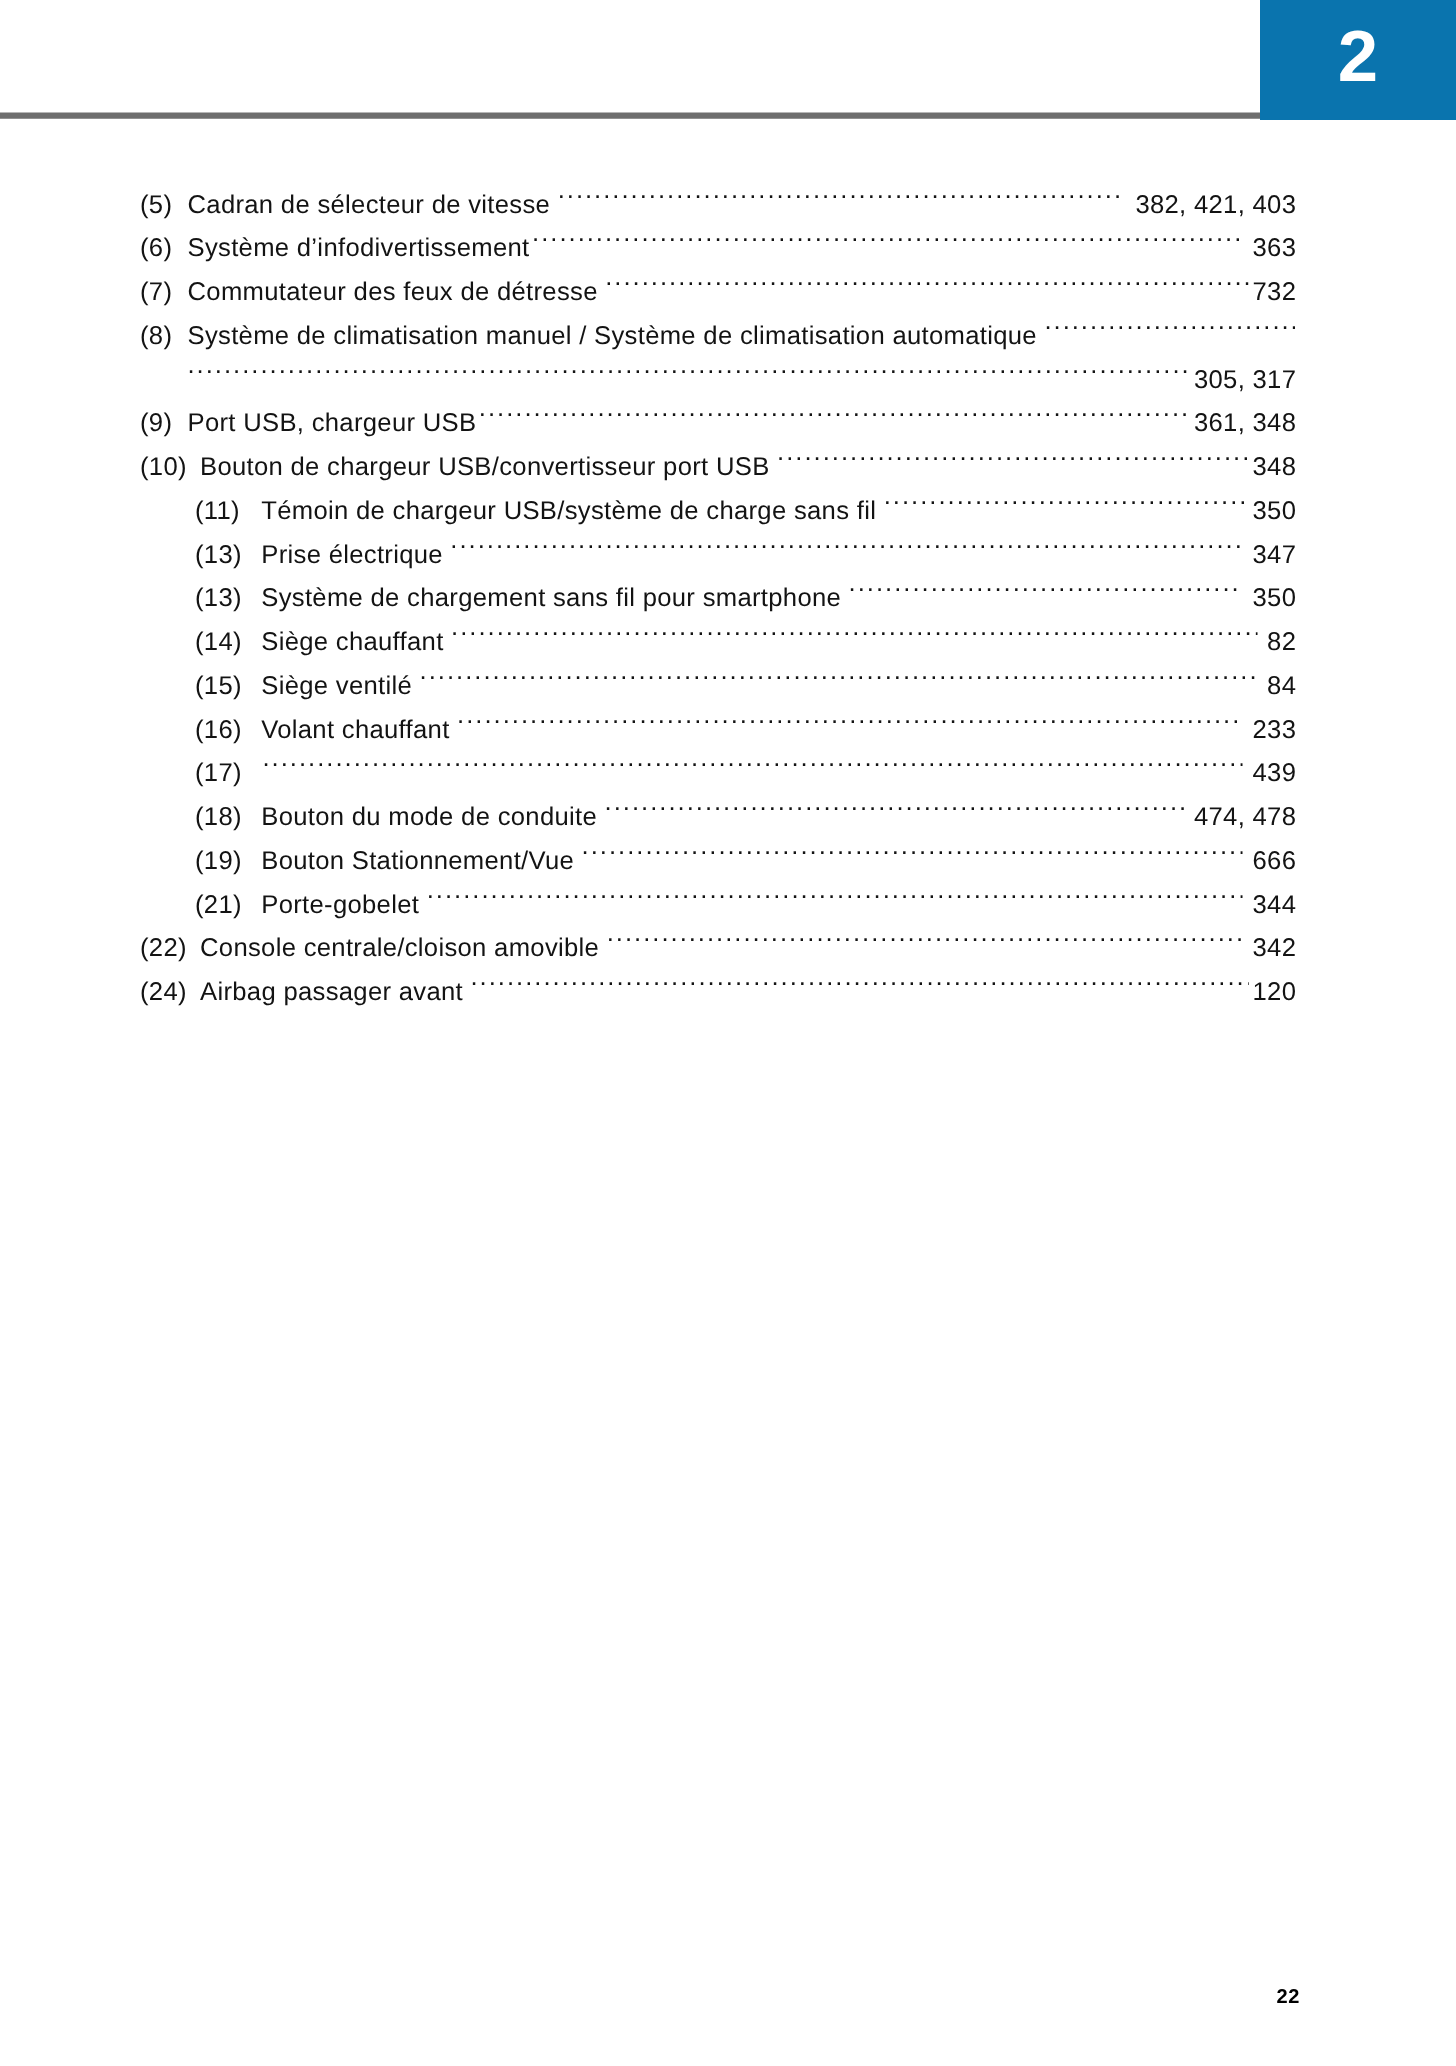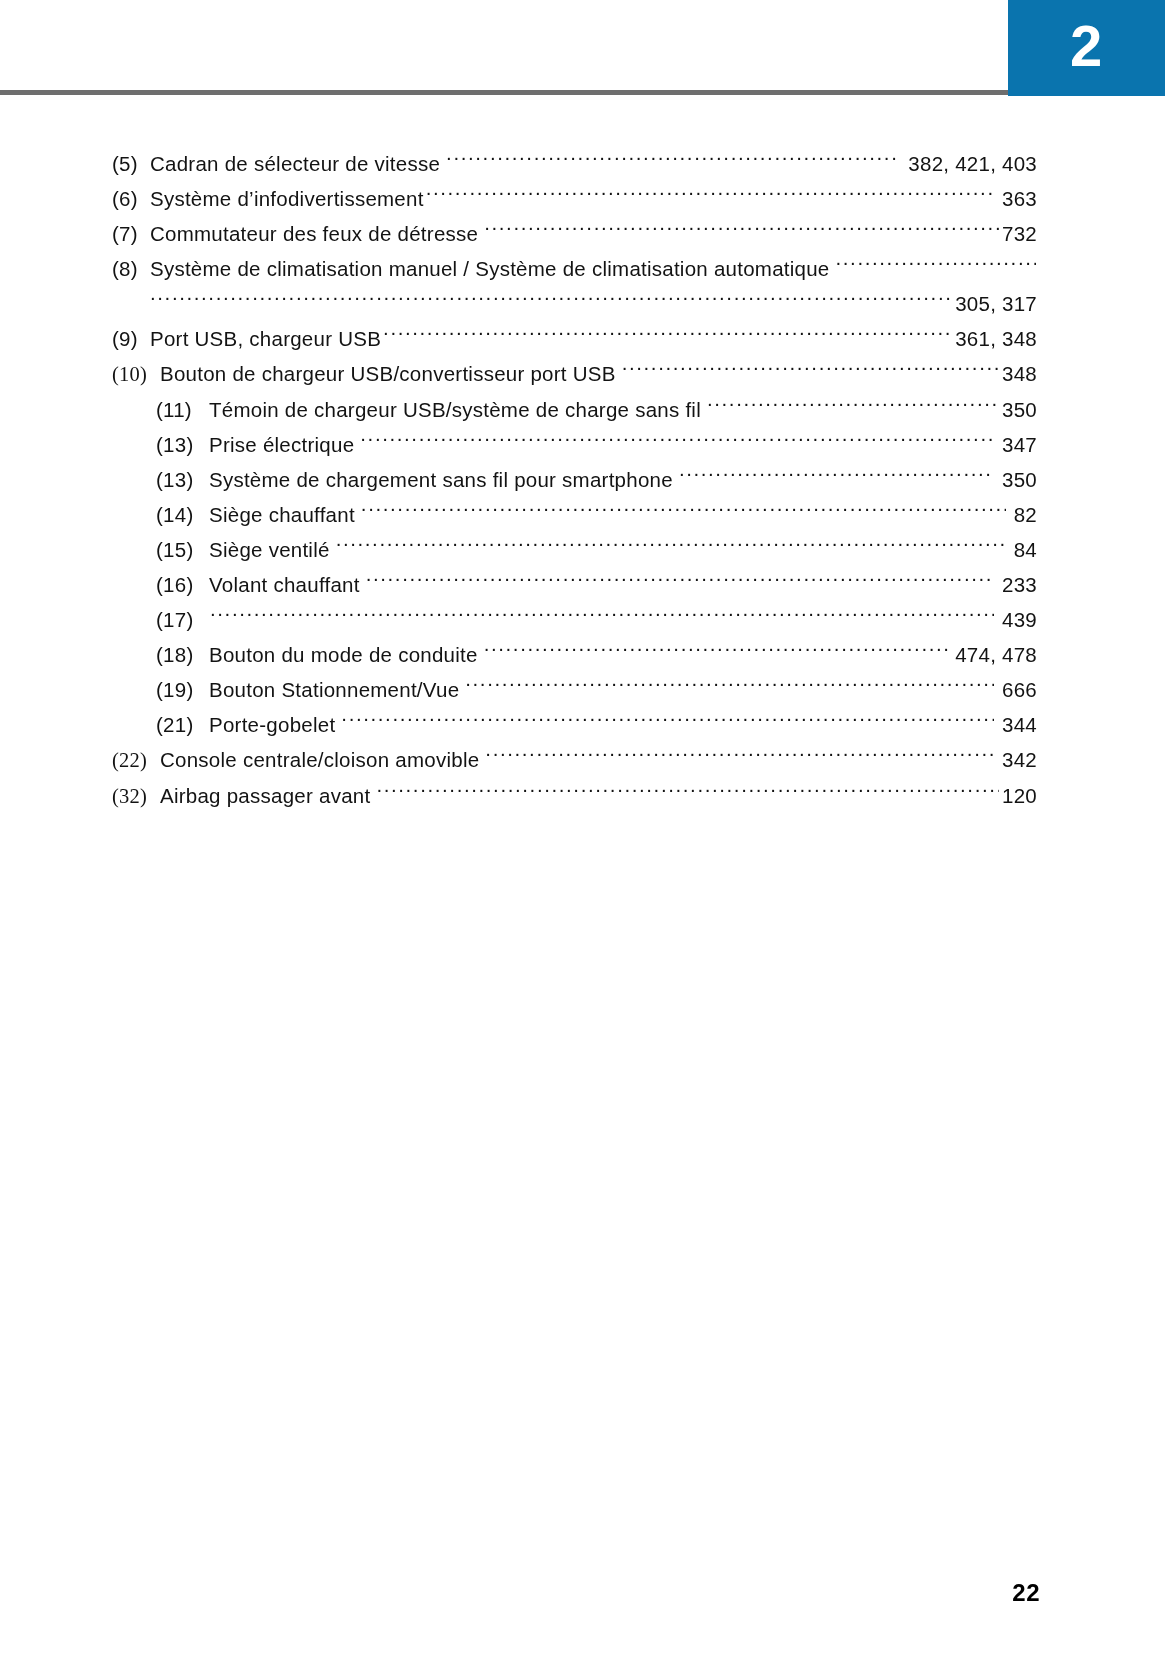--- a/index.html
+++ b/index.html
@@ -67,21 +67,21 @@
     letter-spacing: 0.25px;
     color: #131313;
     white-space: nowrap;
   }
   .toc-index {
     flex: 0 0 auto;
     text-align: left;
   }
   
   .toc-entry.narrow .toc-index { width: 38px; }
-  .toc-entry.wide .toc-index  { width: 48px; font-family: Liberation Serif, serif; }
+  .toc-entry.wide .toc-index  { width: 48px; }
   .toc-entry.wide-pad .toc-index { width: 53px; margin-left: 44px; }
 
   .toc-label {
     flex: 0 0 auto;
     padding-right: 5px;
   }
   .toc-label.tight { padding-right: 1px; }
 
   .toc-leader {
     flex: 1 1 auto;
@@ -115,21 +115,21 @@
 
   
   .page-footer {
     position: absolute;
     left: 0;
     bottom: 46px;
     width: 1040px;
     text-align: right;
   }
   .folio {
-    font-size: 24px;
+    font-size: 16px;
     font-weight: 700;
     color: #000000;
     letter-spacing: 0.5px;
   }
 </style>
 </head>
 <body>
 
 <div class="page-header">
   <div class="header-rule"></div>
@@ -257,21 +257,21 @@
 
   <div class="toc-entry wide">
     <span class="toc-index">(22)</span>
     <span class="toc-label">Console centrale/cloison amovible</span>
     <span class="toc-leader"></span>
     <span class="toc-page gap">342</span>
   </div>
 
 
   <div class="toc-entry wide">
-    <span class="toc-index">(32)</span>
+    <span class="toc-index">(24)</span>
     <span class="toc-label">Airbag passager avant</span>
     <span class="toc-leader"></span>
     <span class="toc-page">120</span>
   </div>
 
 </div>
 
 <div class="page-footer">
   <span class="folio">22</span>
 </div>

